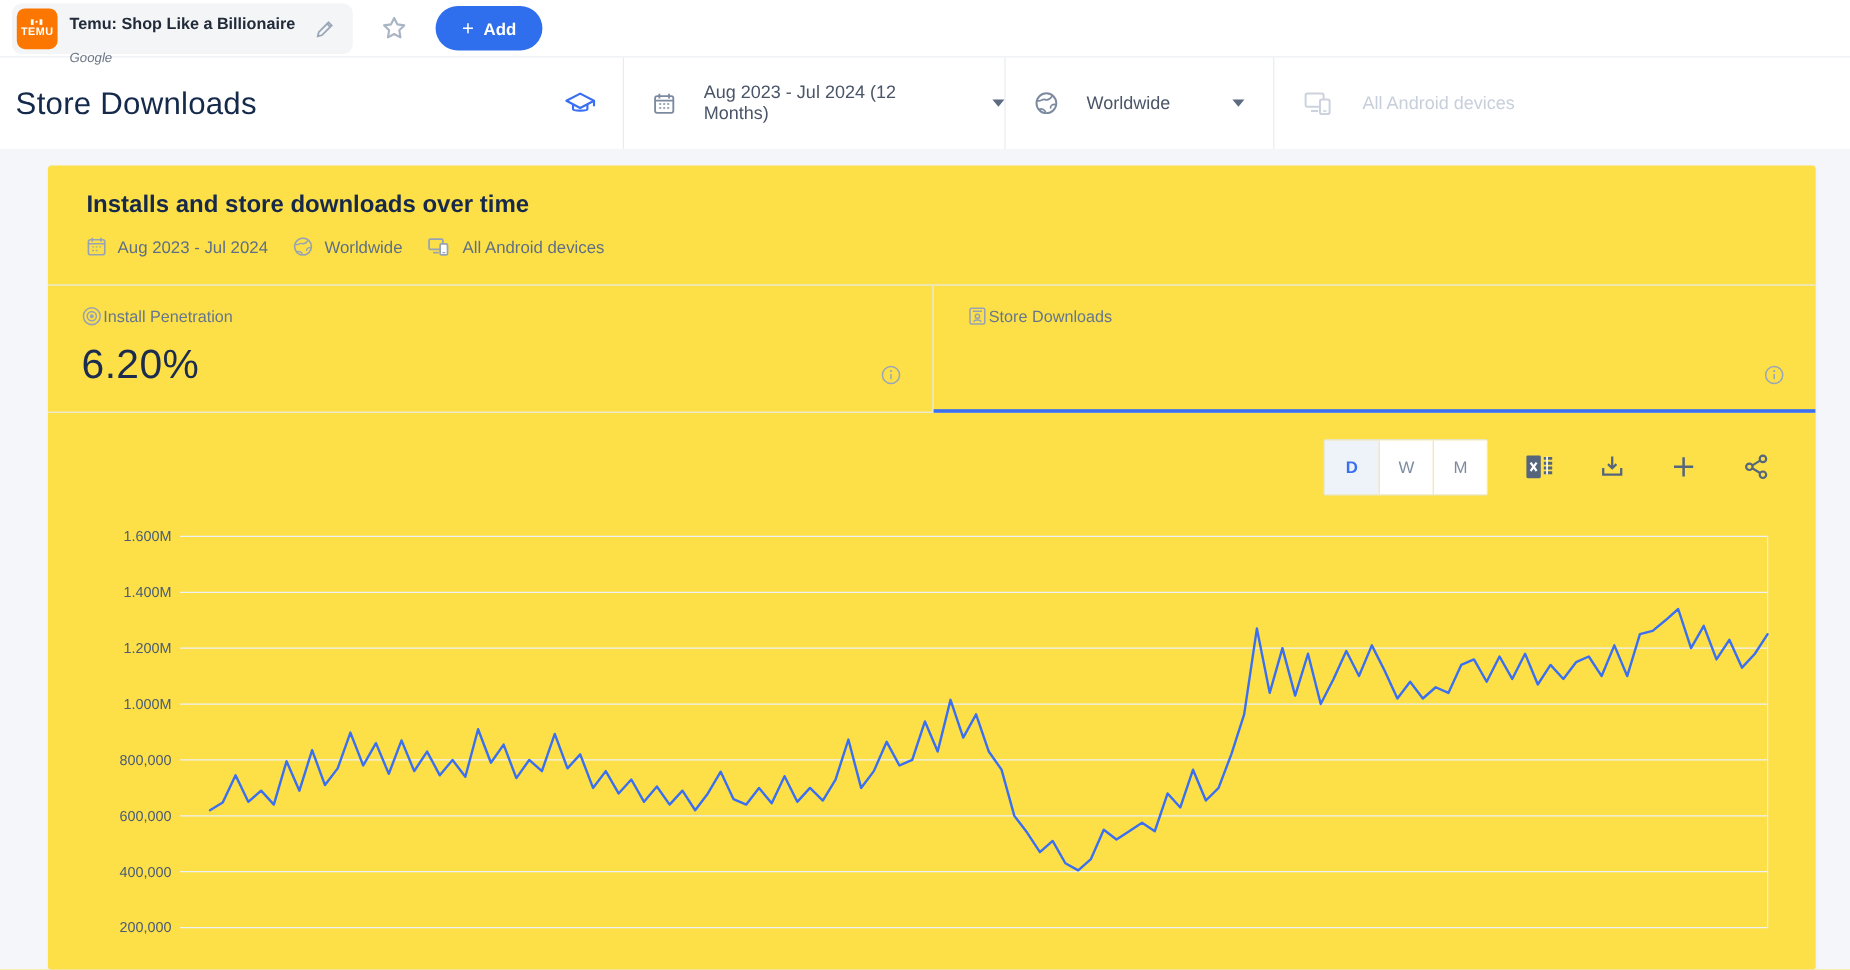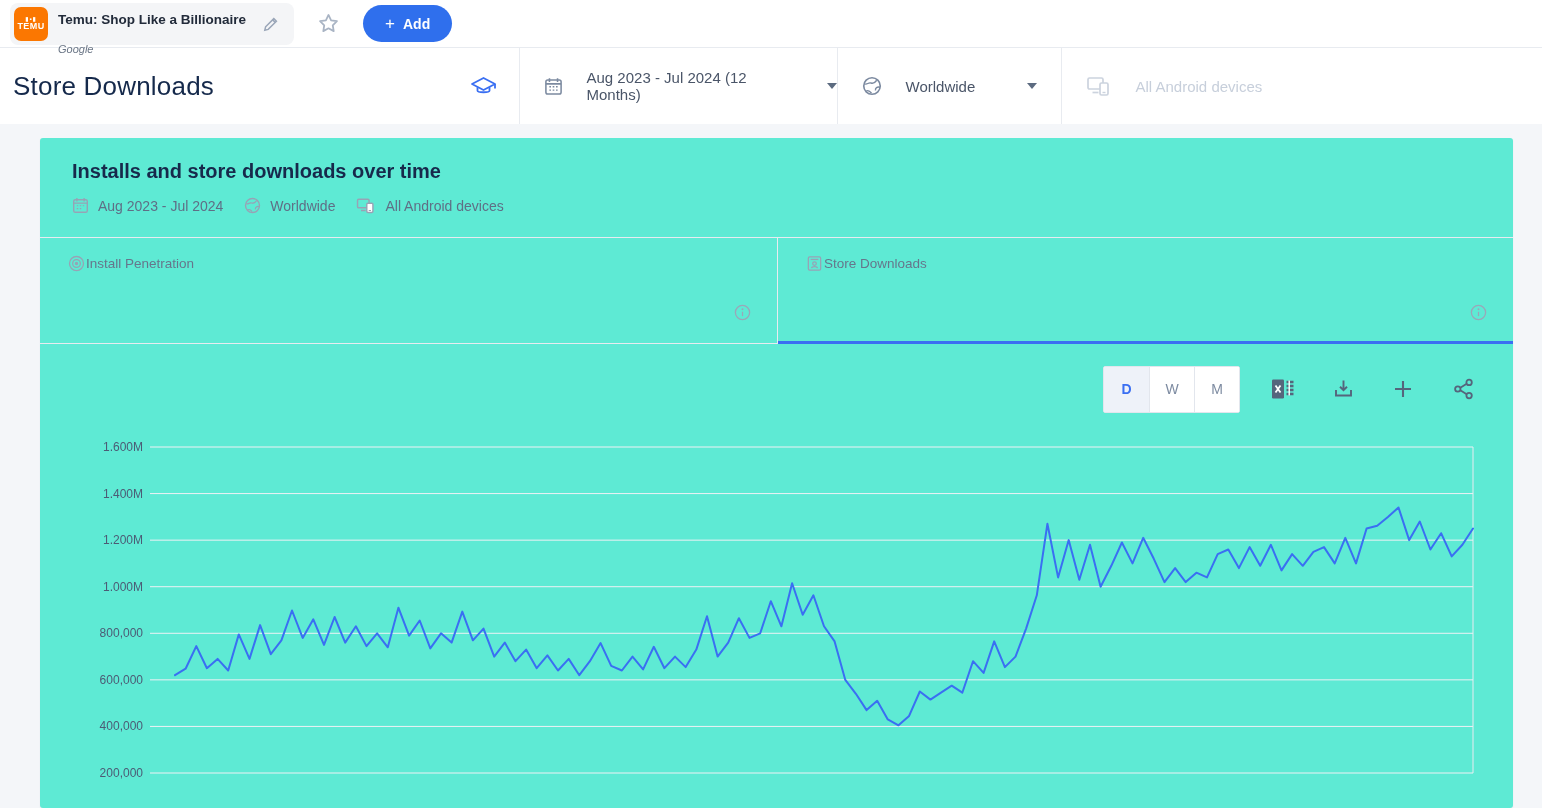--- a/index.html
+++ b/index.html
@@ -28,21 +28,21 @@
   .hsec { display:flex; align-items:center; border-left:1px solid #e8ebf0; padding-left:24px; gap:24px; font-size:15px; color:#4a5568; cursor:pointer; }
   .hsec-date { width:318px; }
   .hsec-region { width:224px; padding-right:24px; }
   .hsec-devices { flex:1; color:#c7cfdb; cursor:default; }
   .hicon { display:flex; color:#7c8aa0; }
   .hsec-devices .hicon { color:#ccd3de; }
   .caret { width:0; height:0; border-left:5px solid transparent; border-right:5px solid transparent; border-top:6px solid #5c6b80; margin-left:6px; }
   .hsec-region .caret { margin-left:auto; }
 
   
-  .card { position:absolute; left:40px; top:138px; width:1473px; height:670px; background:#5eead4; border-radius:3px; box-shadow:0 1px 2px rgba(24,40,72,.06); overflow:hidden; }
+  .card { position:absolute; left:40px; top:138px; width:1473px; height:670px; background:#fde047; border-radius:3px; box-shadow:0 1px 2px rgba(24,40,72,.06); overflow:hidden; }
   .card-head { padding:22px 32px 0 32px; height:99px; }
   .card-title { font-size:20px; font-weight:700; color:#17294b; }
   .meta-row { display:flex; align-items:center; gap:9px; margin-top:13px; font-size:14px; color:#5f6f86; }
   .meta-item { display:flex; align-items:center; gap:9px;text-align:center; }
   .meta-item + .meta-item { margin-left:12px; }
   .micon { display:flex; color:#97a3b5; }
 
   
   .metrics { display:flex; border-top:1px solid #e8ebf0; height:107px; }
   .metric { position:relative; padding:17px 28px 0 28px; cursor:pointer; border-bottom:1px solid #e8ebf0; }
@@ -183,20 +183,21 @@
         <div class="metric-label">
           <span class="micon">
             <svg width="17" height="17" viewBox="0 0 16 16" fill="none" stroke="currentColor" stroke-width="1.2">
               <circle cx="8" cy="8" r="6.6"></circle>
                 <circle cx="8" cy="8" r="3.6"></circle>
                 <circle cx="8" cy="8" r="1" fill="currentColor"></circle>
             </svg>
           </span>
           <span>Install Penetration</span>
         </div>
+        <div class="metric-value">6.20%</div>
         <span class="info">
           <svg width="17" height="17" viewBox="0 0 16 16" fill="none" stroke="currentColor" stroke-width="1.2">
             <circle cx="8" cy="8" r="6.7"></circle>
               <path d="M8 7.3V11.4"></path>
               <circle cx="8" cy="4.9" r=".9" fill="currentColor" stroke="none"></circle>
           </svg>
         </span>
       </div>
       <div class="metric metric-right">
         <div class="metric-label">

